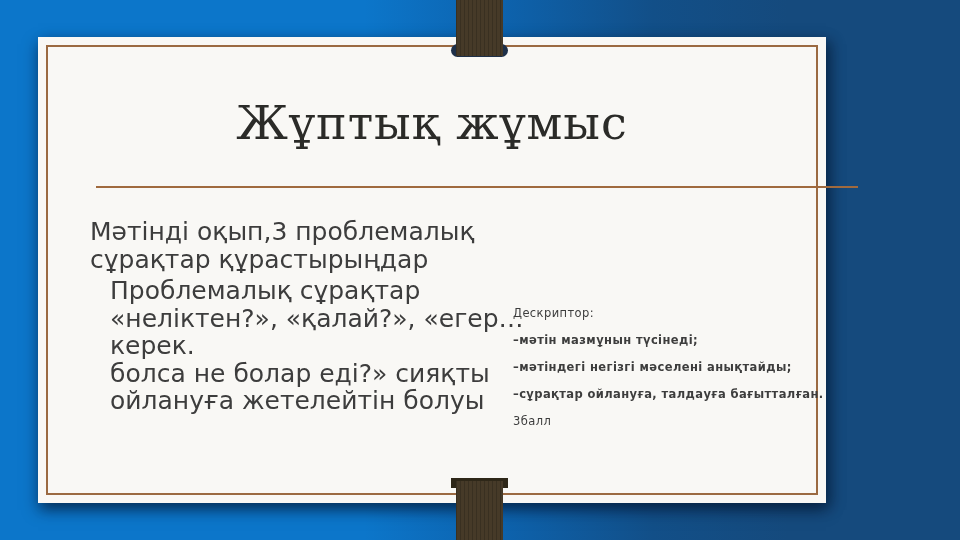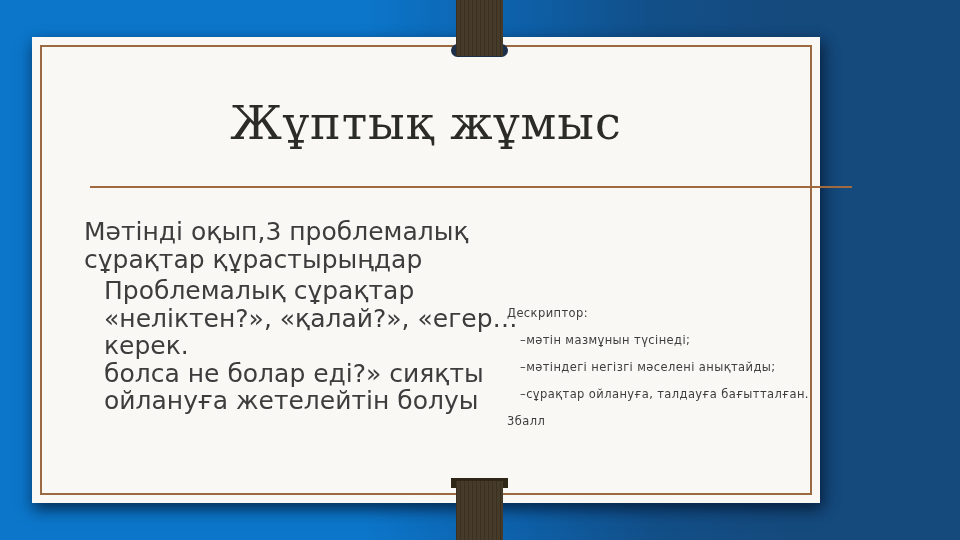--- a/index.html
+++ b/index.html
@@ -9,21 +9,21 @@
     background:linear-gradient(90deg,
       var(--bg-left,#0c76ca) 0%,
       var(--bg-left,#0c76ca) 38%,
       #0d63ae 52%,
       #124f88 68%,
       var(--bg-right,#154a7d) 82%,
       var(--bg-right,#154a7d) 100%);
   }
   
   .card{
-    position:absolute;left:32px;top:37px;width:788px;height:466px;
+    position:absolute;left:38px;top:37px;width:788px;height:466px;
     background:var(--card,#f9f8f5);
     box-shadow:0 7px 14px rgba(4,16,38,.5), 6px 4px 12px rgba(4,16,38,.35);
   }
   .card-border{
     position:absolute;left:8px;top:8px;right:8px;bottom:8px;
     border:2px solid var(--border,#9b6a42);
     pointer-events:none;
   }
   .title{
     position:absolute;left:0;top:59px;width:100%;margin:0;
@@ -43,21 +43,21 @@
     font-size:25px;line-height:28px;color:var(--text,#3d3d3d);
   }
   .body-text .intro{margin-bottom:3px;}
   .body-text .para div{line-height:27.5px;margin-left:20px;}
   .descriptor{
     position:absolute;left:475px;top:263px;width:400px;
     font-size:11.5px;line-height:27px;letter-spacing:.4px;
     color:var(--text,#3d3d3d);
   }
   .desc-heading{font-weight:400;}
-  .desc-item{font-weight:400;margin-left:13px;}
+  .desc-item{font-weight:700;}
   .desc-score{font-weight:400;}
   
   .ribbon{position:absolute;}
   .ribbon-top{left:456px;top:0;width:47px;height:56px;}
   .ribbon-top .foot{
     position:absolute;left:-5px;right:-5px;bottom:-1px;height:13px;
     background:var(--ribbon-foot,#1e3049);border-radius:7px;
   }
   .ribbon-top .band,
   .ribbon-bottom .band{

